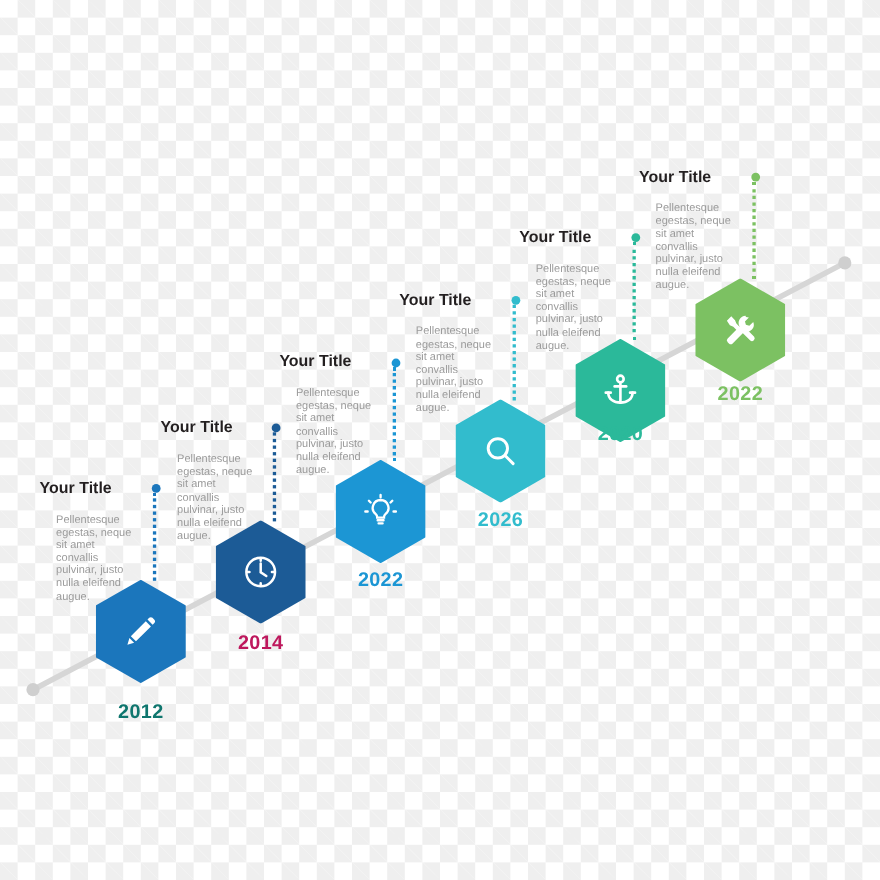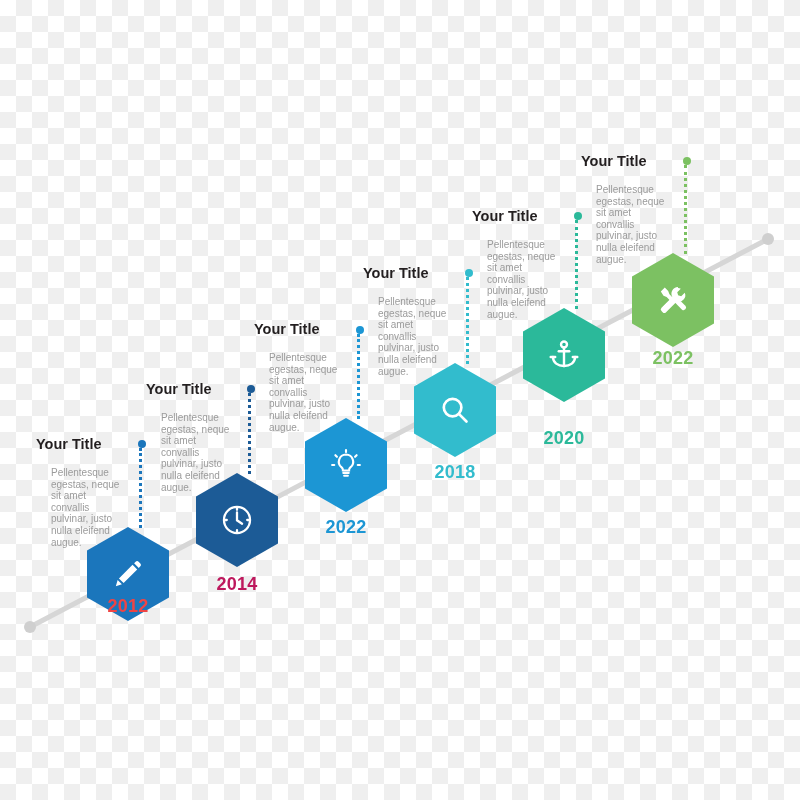--- a/index.html
+++ b/index.html
@@ -123,21 +123,21 @@
         </div>
         <div class="dotline" style="left: 139px; top: 448px; height: 80px; border-left-color: rgb(27, 118, 188);"></div>
         <div class="dot-cap" style="left: 138px; top: 440px; background: rgb(27, 118, 188);"></div>
         <div class="hex" style="left: 87px; top: 527px; background: rgb(27, 118, 188);">
           <span>
             <svg viewBox="0 0 24 24" fill="#ffffff">
               <path d="M3.4 20.6l4.3-1.3-3-3-1.3 4.3zM8.9 18.4L5.6 15.1 15.2 5.5l3.3 3.3-9.6 9.6zM19.6 7.7l1.1-1.1c.6-.6.6-1.5 0-2.1l-1.2-1.2c-.6-.6-1.5-.6-2.1 0l-1.1 1.1 3.3 3.3z"></path>
             </svg>
           </span>
         </div>
-        <div class="year" style="left: 68px; top: 596px; color: #ef4444;">2012</div>
+        <div class="year" style="left: 68px; top: 637px; color: #0f766e;">2012</div>
       </div>
       <div class="node">
         <div class="textblock" style="left: 146px; top: 381px;">
           <p class="tb-title">Your Title</p>
           <p class="tb-body">Pellentesque egestas, neque sit amet convallis pulvinar, justo nulla eleifend augue.</p>
         </div>
         <div class="dotline" style="left: 248px; top: 393px; height: 81px; border-left-color: rgb(28, 91, 150);"></div>
         <div class="dot-cap" style="left: 247px; top: 385px; background: rgb(28, 91, 150);"></div>
         <div class="hex" style="left: 196px; top: 473px; background: rgb(28, 91, 150);">
           <span>
@@ -176,41 +176,41 @@
         <div class="dotline" style="left: 466px; top: 277px; height: 87px; border-left-color: rgb(50, 188, 205);"></div>
         <div class="dot-cap" style="left: 465px; top: 269px; background: rgb(50, 188, 205);"></div>
         <div class="hex" style="left: 414px; top: 363px; background: rgb(50, 188, 205);">
           <span>
             <svg viewBox="0 0 24 24" fill="none" stroke="#ffffff" stroke-width="1.9">
               <circle cx="10.3" cy="10.3" r="6.2"></circle>
               <path d="M14.9 14.9l5.2 5.2" stroke-linecap="round"></path>
             </svg>
           </span>
         </div>
-        <div class="year" style="left: 395px; top: 462px; color: rgb(50, 188, 205);">2018</div>
+        <div class="year" style="left: 395px; top: 462px; color: rgb(50, 188, 205);">2026</div>
       </div>
       <div class="node">
         <div class="textblock" style="left: 472px; top: 208px;">
           <p class="tb-title">Your Title</p>
           <p class="tb-body">Pellentesque egestas, neque sit amet convallis pulvinar, justo nulla eleifend augue.</p>
         </div>
         <div class="dotline" style="left: 575px; top: 220px; height: 89px; border-left-color: rgb(43, 185, 154);"></div>
         <div class="dot-cap" style="left: 574px; top: 212px; background: rgb(43, 185, 154);"></div>
         <div class="hex" style="left: 523px; top: 308px; background: rgb(43, 185, 154);">
           <span>
             <svg viewBox="0 0 24 24" fill="none" stroke="#ffffff" stroke-width="1.7">
               <circle cx="12" cy="4.6" r="2.1"></circle>
               <path d="M12 6.7v13.1" stroke-linecap="round"></path>
               <path d="M8.3 9.4h7.4" stroke-linecap="round"></path>
               <path d="M4.2 13.4c0 4 3.5 6.4 7.8 6.4s7.8-2.4 7.8-6.4" stroke-linecap="round"></path>
               <path d="M2.6 13.4h3.2M18.2 13.4h3.2" stroke-linecap="round"></path>
             </svg>
           </span>
         </div>
-        <div class="year" style="left: 504px; top: 428px; color: rgb(43, 185, 154);">2020</div>
+        <div class="year" style="left: 504px; top: 384px; color: rgb(43, 185, 154);">2020</div>
       </div>
       <div class="node">
         <div class="textblock" style="left: 581px; top: 153px;">
           <p class="tb-title">Your Title</p>
           <p class="tb-body">Pellentesque egestas, neque sit amet convallis pulvinar, justo nulla eleifend augue.</p>
         </div>
         <div class="dotline" style="left: 684px; top: 165px; height: 89px; border-left-color: rgb(124, 193, 98);"></div>
         <div class="dot-cap" style="left: 683px; top: 157px; background: rgb(124, 193, 98);"></div>
         <div class="hex" style="left: 632px; top: 253px; background: rgb(124, 193, 98);">
           <span>

